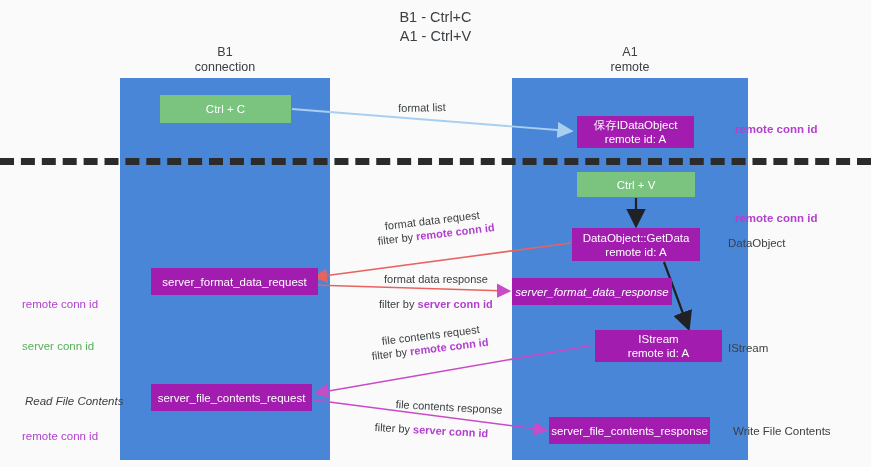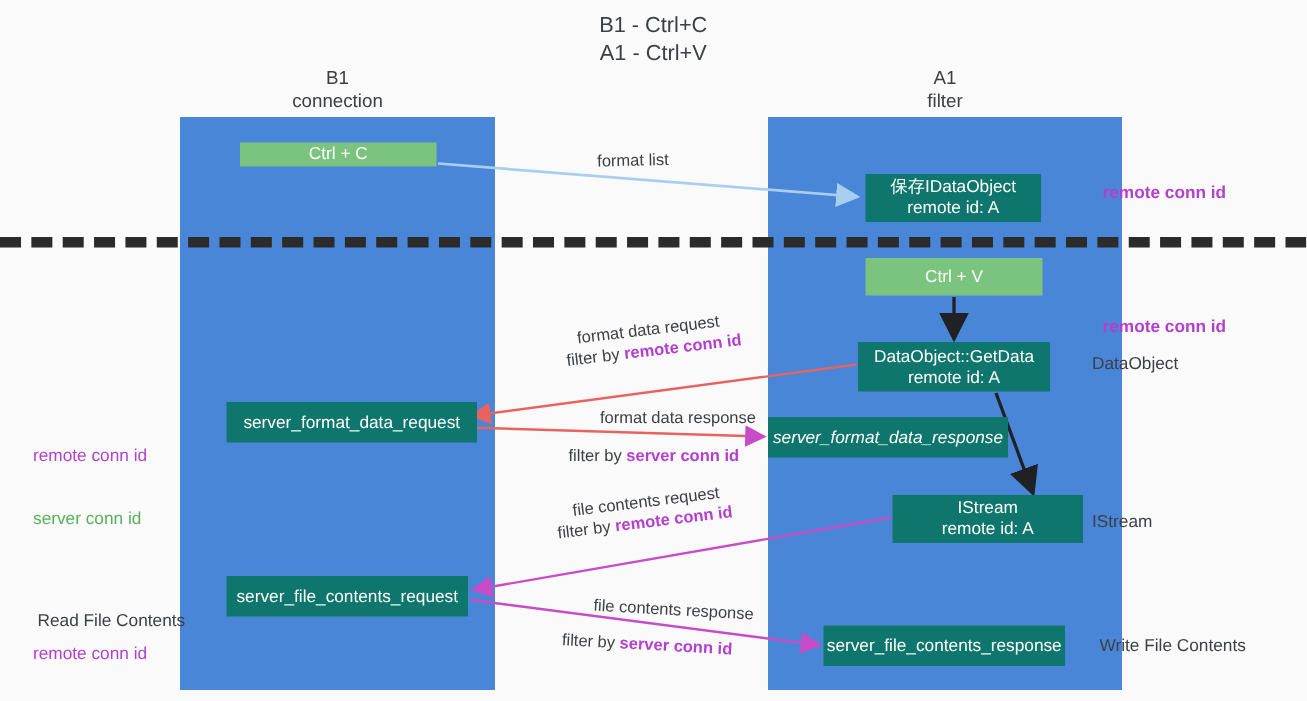--- a/index.html
+++ b/index.html
@@ -68,25 +68,25 @@
     align-items: center;
     justify-content: center;
     color: #ffffff;
     font-size: 11.5px;
     line-height: 14px;
     text-align: center;
     box-sizing: border-box;
     z-index: 6;
   }
   .node.green  { background: #7bc47f; }
-  .node.orange { background: #0f766e; }
+  .node.orange { background: #a21caf; }
   .node span { display: block; white-space: pre; }
 
   
-  #node-ctrlc   { left: 160px; top: 95px;  width: 131px; height: 16px; }
+  #node-ctrlc   { left: 160px; top: 95px;  width: 131px; height: 28px; }
   #node-idataobj{ left: 577px; top: 116px; width: 117px; height: 32px; }
   #node-ctrlv   { left: 577px; top: 172px; width: 118px; height: 25px; text-align: right; }
   #node-getdata { left: 572px; top: 228px; width: 128px; height: 33px; }
   #node-sfdreq  { left: 151px; top: 268px; width: 167px; height: 27px; }
   #node-sfdresp { left: 512px; top: 278px; width: 160px; height: 27px; font-style: italic; }
   #node-istream { left: 595px; top: 330px; width: 127px; height: 32px; }
   #node-sfcreq  { left: 151px; top: 384px; width: 161px; height: 27px; }
   #node-sfcresp { left: 549px; top: 417px; width: 161px; height: 27px; }
 
   
@@ -102,39 +102,39 @@
   .purple { color: #b23fce; }
   .green-t { color: #57b05a; }
 
   #lbl-remote-1 { left: 735px; top: 122px; }
   #lbl-remote-2 { left: 735px; top: 211px; }
   #lbl-dataobject { left: 728px; top: 236px; }
   #lbl-istream  { left: 728px; top: 341px; }
   #lbl-writefile{ left: 733px; top: 424px; text-align: right; }
 
   #lbl-left-conn { left: 22px; top: 269px; }
-  #lbl-readfile  { left: 25px; top: 407px; }
+  #lbl-readfile  { left: 25px; top: 394px; font-style: italic; }
   #lbl-left-conn2{ left: 22px; top: 401px; }
 
   
   .edge-label {
     position: absolute;
     font-size: 11px;
     line-height: 14px;
     color: #3c4043;
     white-space: pre;
     z-index: 7;
     transform-origin: left top;
   }
   .edge-label b { font-weight: bold; }
 
   #el-formatlist  { left: 398px; top: 101px; transform: rotate(-1.2deg); }
   #el-fdreq       { left: 384px; top: 219px; transform: rotate(-6.8deg); }
   #el-fdreq2      { left: 377px; top: 234px; transform: rotate(-6.8deg); }
-  #el-fdresp      { left: 400px; top: 272px; transform: rotate(0deg); }
+  #el-fdresp      { left: 384px; top: 272px; transform: rotate(0deg); }
   #el-fdresp2     { left: 379px; top: 297px; transform: rotate(0deg); }
   #el-fcreq       { left: 381px; top: 334px; transform: rotate(-7deg); }
   #el-fcreq2      { left: 371px; top: 349px; transform: rotate(-7deg); }
   #el-fcresp      { left: 396px; top: 397px; transform: rotate(3.2deg); }
   #el-fcresp2     { left: 375px; top: 420px; transform: rotate(3.2deg); }
 
   
   #wires {
     position: absolute;
     left: 0; top: 0;
@@ -151,21 +151,21 @@
 
   <div class="title" id="diagram-title">B1 - Ctrl+C
 A1 - Ctrl+V</div>
 
   <div class="lane" id="lane-b1"></div>
   <div class="lane" id="lane-a1"></div>
 
   <div class="col-head" id="head-b1">B1
 connection</div>
   <div class="col-head" id="head-a1">A1
-filter</div>
+remote</div>
 
   <div id="divider"></div>
 
   <svg id="wires" viewBox="0 0 871 467">
     <defs>
       <marker id="ah-blue" markerWidth="9" markerHeight="9" refX="7" refY="4.5" orient="auto">
         <path d="M0,0 L9,4.5 L0,9 z" fill="#a8cff0"></path>
       </marker>
       <marker id="ah-red" markerWidth="9" markerHeight="9" refX="7" refY="4.5" orient="auto">
         <path d="M0,0 L9,4.5 L0,9 z" fill="#e8635f"></path>

